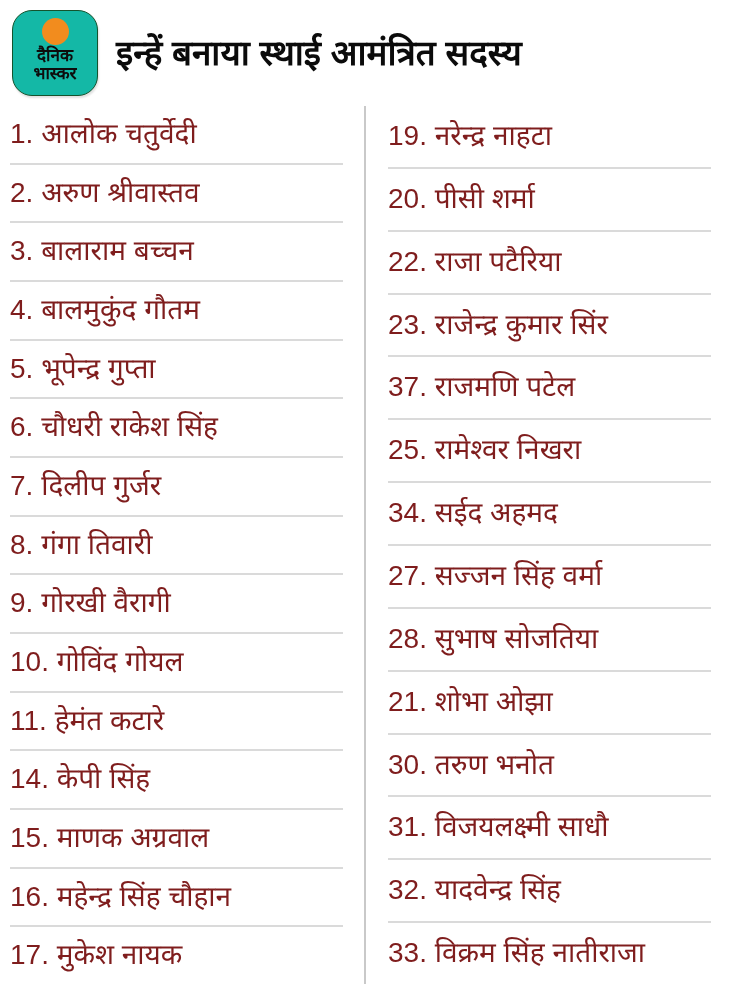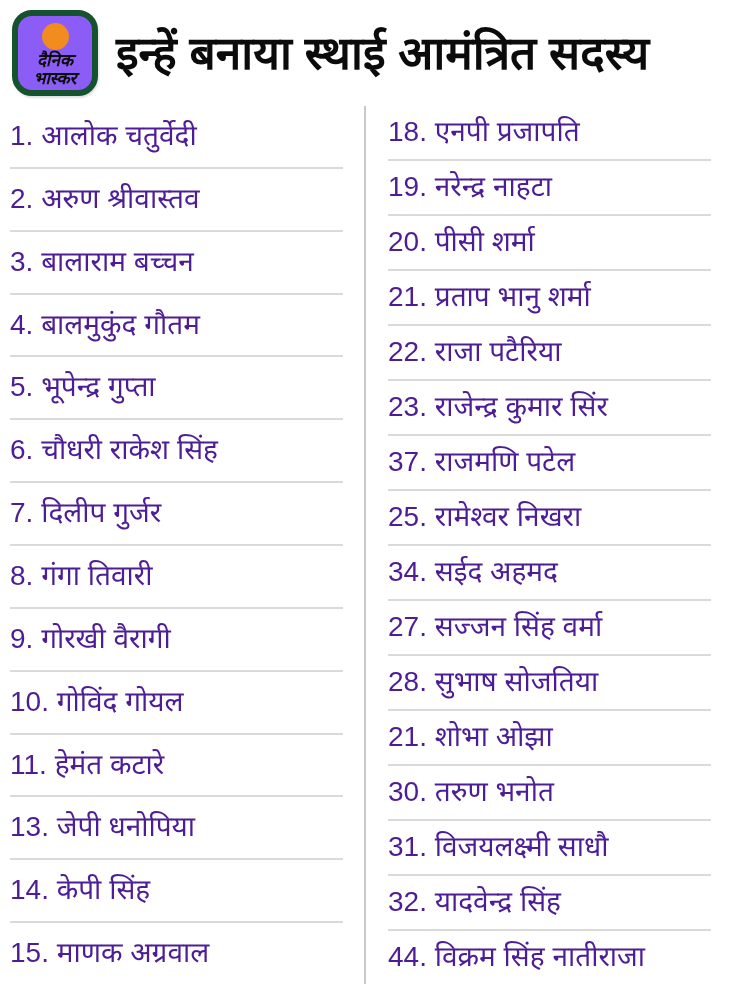--- a/index.html
+++ b/index.html
@@ -11,41 +11,40 @@
     position:relative;
   }
   
   .header{
     display:flex;align-items:center;
     padding:10px 12px 0 12px;
     height:96px;box-sizing:border-box;
   }
   .logo{
     width:86px;height:86px;flex:0 0 86px;
-    background:#8b5cf6;
-    border:6px solid #14532d;
+    background:#14b8a6;
+    border:1px solid #14532d;
     border-radius:20px;
     box-shadow:1px 2px 2px rgba(0,0,0,.12);
     box-sizing:border-box;
     display:flex;flex-direction:column;align-items:center;justify-content:flex-start;
     padding-top:7px;
-    font-style:italic;
   }
   .logo-sun{
     width:27px;height:27px;border-radius:50%;
     margin-bottom:2px;
   }
   .logo-text{
     font-weight:700;color:#0d0d0d;
     font-size:17px;line-height:1.08;
     text-align:center;letter-spacing:0;
   }
   .title{
     flex:1;
-    font-size:46px;font-weight:700;color:#0b0b0b;
+    font-size:35px;font-weight:700;color:#0b0b0b;
     line-height:1.05;
     padding-left:18px;
     white-space:nowrap;
   }
   
   .list{
     display:flex;
     margin:10px 19px 0 10px;
     height:878px;
   }
@@ -58,21 +57,21 @@
     border-right:2px solid #c9c9c9;
   }
   .col-right{
     flex:1;
     padding-left:22px;
   }
   .row{
     flex:1;
     display:flex;align-items:center;
     border-bottom:2px solid #dadada;
-    font-size:28px;font-weight:500;color:#4c1d95;
+    font-size:28px;font-weight:500;color:#7f1d1d;
     line-height:1.1;
     white-space:nowrap;
   }
   .col-left .row{margin-right:21px;}
   .row:last-child{border-bottom:none;}
 </style>
 </head>
 <body>
 
 <div class="header">
@@ -115,41 +114,38 @@
       <div class="row">
         <span>9. गोरखी वैरागी</span>
       </div>
       <div class="row">
         <span>10. गोविंद गोयल</span>
       </div>
       <div class="row">
         <span>11. हेमंत कटारे</span>
       </div>
       <div class="row">
-        <span>13. जेपी धनोपिया</span>
-      </div>
-      <div class="row">
         <span>14. केपी सिंह</span>
       </div>
       <div class="row">
         <span>15. माणक अग्रवाल</span>
       </div>
+      <div class="row">
+        <span>16. महेन्द्र सिंह चौहान</span>
+      </div>
+      <div class="row">
+        <span>17. मुकेश नायक</span>
+      </div>
     </div>
   <div class="col col-right" id="col-right">
-      <div class="row">
-        <span>18. एनपी प्रजापति</span>
-      </div>
       <div class="row">
         <span>19. नरेन्द्र नाहटा</span>
       </div>
       <div class="row">
         <span>20. पीसी शर्मा</span>
-      </div>
-      <div class="row">
-        <span>21. प्रताप भानु शर्मा</span>
       </div>
       <div class="row">
         <span>22. राजा पटैरिया</span>
       </div>
       <div class="row">
         <span>23. राजेन्द्र कुमार सिंर</span>
       </div>
       <div class="row">
         <span>37. राजमणि पटेल</span>
       </div>
@@ -171,16 +167,16 @@
       <div class="row">
         <span>30. तरुण भनोत</span>
       </div>
       <div class="row">
         <span>31. विजयलक्ष्मी साधौ</span>
       </div>
       <div class="row">
         <span>32. यादवेन्द्र सिंह</span>
       </div>
       <div class="row">
-        <span>44. विक्रम सिंह नातीराजा</span>
+        <span>33. विक्रम सिंह नातीराजा</span>
       </div>
     </div>
 </div>
 
 </body></html>

